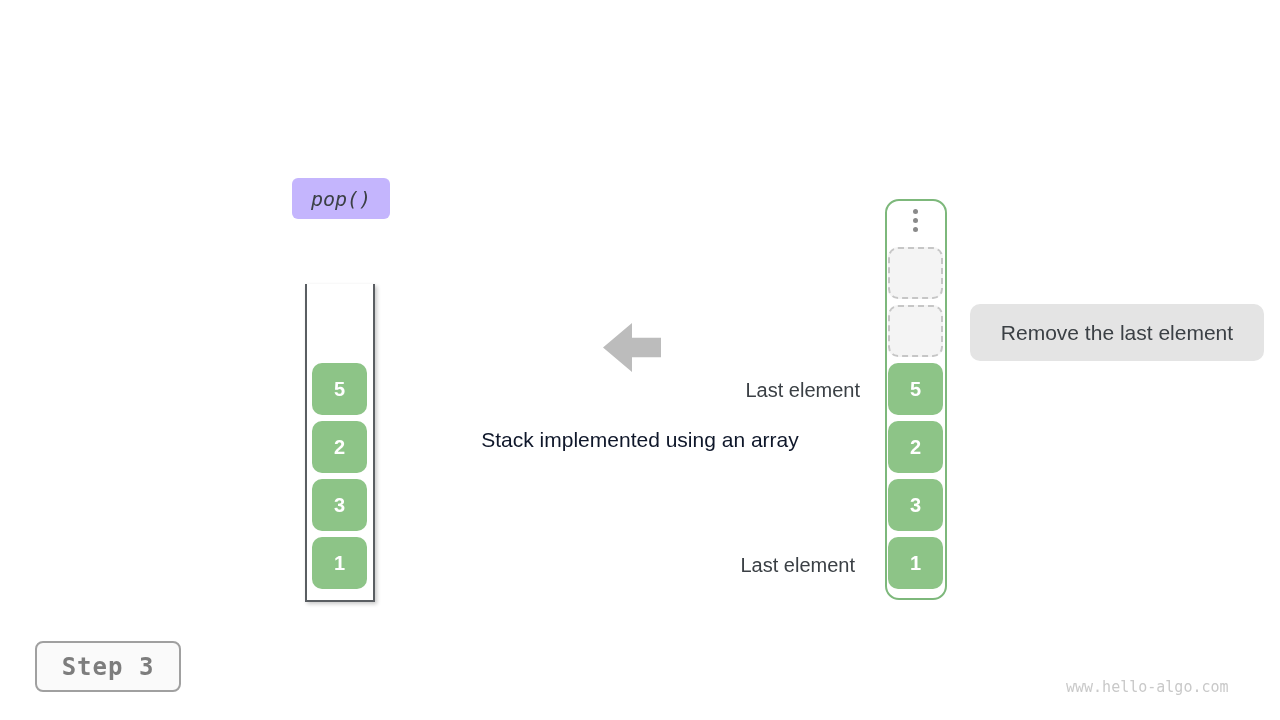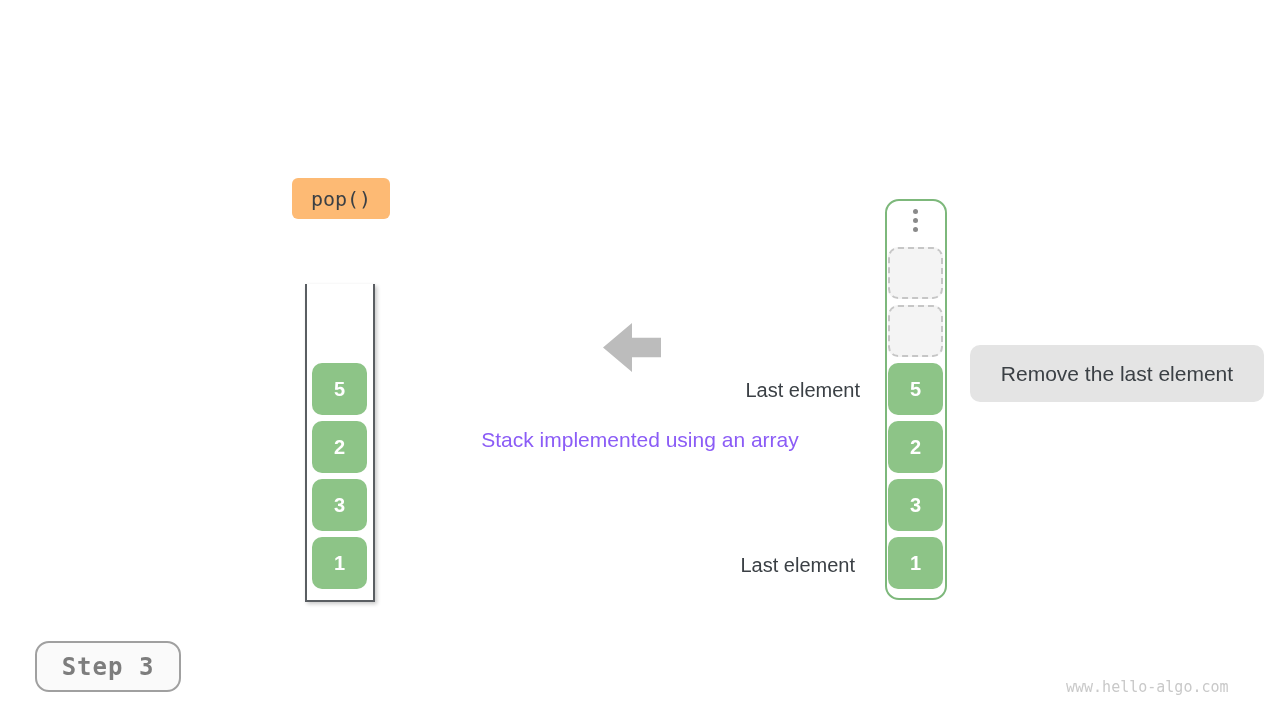--- a/index.html
+++ b/index.html
@@ -8,24 +8,24 @@
     background: #ffffff;
     font-family: "Liberation Sans", sans-serif;
     position: relative;
     overflow: hidden;
   }
   .abs { position: absolute; }
 
   
   .pop-box {
     left: 292px; top: 178px; width: 98px; height: 41px;
-    background: #fdba74; border-radius: 6px;
+    background: #c4b5fd; border-radius: 6px;
     display: flex; align-items: center; justify-content: center;
     font-family: "DejaVu Sans Mono", monospace;
-    font-size: 20px; color: #3b4045;
+    font-size: 20px; color: #3b4045; font-style: italic;
   }
 
   
   .stack-container {
     left: 305px; top: 284px; width: 70px; height: 318px;
     background: #ffffff;
     border-left: 2px solid #5a5e62;
     border-right: 2px solid #5a5e62;
     border-bottom: 2px solid #5a5e62;
     box-sizing: border-box;
@@ -84,34 +84,34 @@
 
   .last-label, .first-label {
     width: 250px; text-align: right;
     font-size: 20px; font-weight: normal; color: #3b4045;
   }
   .last-label  { left: 610px; top: 379px; }
   .first-label { left: 605px; top: 554px; }
 
   .caption {
     left: 430px; top: 428px; width: 420px; text-align: center;
-    font-size: 21px; color: #8b5cf6;
+    font-size: 21px; color: #0f172a;
   }
 
   .remove-box {
     left: 970px; top: 304px; width: 294px; height: 57px;
     background: #e4e4e4; border-radius: 10px;
     display: flex; align-items: center; justify-content: center;
-    font-size: 21px; color: #3b4045; margin-top: 41px;
+    font-size: 21px; color: #3b4045;
   }
 
   .step-box {
     left: 35px; top: 641px; width: 146px; height: 51px;
     background: #fafafa;
-    border: 2px solid #a0a0a0; border-radius: 14px;
+    border: 2px solid #a0a0a0; border-radius: 8px;
     box-sizing: border-box;
     display: flex; align-items: center; justify-content: center;
     font-family: "DejaVu Sans Mono", monospace;
     font-size: 24px; font-weight: bold; color: #7d7d7d;
     letter-spacing: 1px;
   }
 
   .watermark {
     left: 1066px; top: 678px;
     font-family: "DejaVu Sans Mono", monospace;

